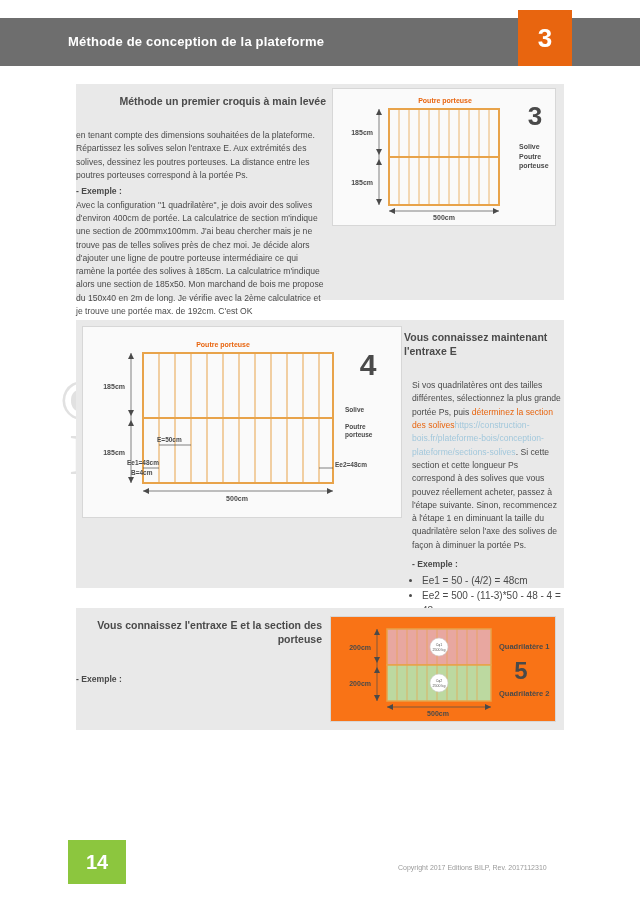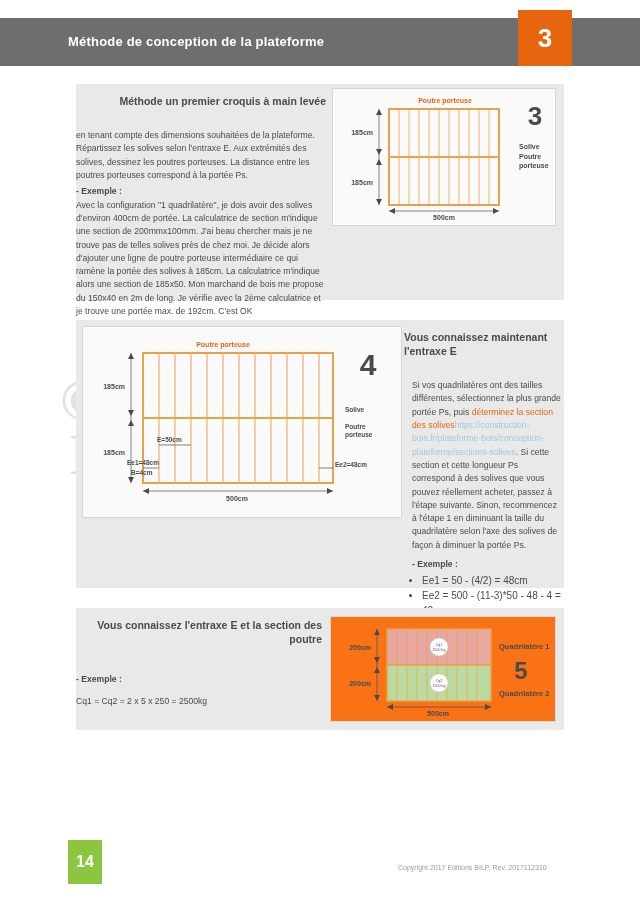--- a/index.html
+++ b/index.html
@@ -72,22 +72,22 @@
   
   #p3-title { position:absolute; left:86px; top:618px; width:236px; }
   #p3-text  { position:absolute; left:76px; top:652px; width:250px; }
   #fig3 {
     position:absolute; left:330px; top:616px; width:226px; height:106px;
     background:#f97316; border:1px solid #d7d7d7;
   }
 
   
   .footer-num {
-    position:absolute; left:68px; top:840px; width:34px; height:44px;
-    background:#8cc63e; color:#fff; font-size:16px; font-weight:bold;
+    position:absolute; left:68px; top:840px; width:58px; height:44px;
+    background:#8cc63e; color:#fff; font-size:20px; font-weight:bold;
     display:flex; align-items:center; justify-content:center;
   }
   .footer-copy {
     position:absolute; left:398px; top:864px;
     font-size:7px; color:#9a9a9a;
   }
 
   
   .watermark {
     position:absolute; left:60px; top:372px; width:480px;
@@ -229,24 +229,23 @@
   <span>Si vos quadrilatères ont des tailles différentes, sélectionnez la plus grande portée Ps, puis </span><span class="link">déterminez la section des solives</span><span class="link-faded">https://construction-bois.fr/plateforme-bois/conception-plateforme/sections-solives</span><span>. Si cette section et cette longueur Ps correspond à des solives que vous pouvez réellement acheter, passez à l'étape suivante. Sinon, recommencez à l'étape 1 en diminuant la taille du quadrilatère selon l'axe des solives de façon à diminuer la portée Ps.</span>
   <div style="font-weight:bold;margin-top:6px;">- Exemple :</div>
   <ul class="bul">
     <li>Ee1 = 50 - (4/2) = 48cm</li>
     <li>Ee2 = 500 - (11-3)*50 - 48 - 4 = 48cm</li>
   </ul>
 </div>
 
 <div class="panel" id="panel3"></div>
 
-<div class="sec-title" id="p3-title">Vous connaissez l'entraxe E et la section des poutre</div>
+<div class="sec-title" id="p3-title">Vous connaissez l'entraxe E et la section des porteuse</div>
 <div class="body-text" id="p3-text">
   <p style="font-weight:bold;margin-top:4px;">- Exemple :</p>
-  <p> Cq1 = Cq2 = 2 x 5 x 250 = 2500kg</p>
 </div>
 
 <div id="fig3">
   <svg width="226" height="106" viewBox="0 0 226 106">
     <rect x="56" y="12" width="104" height="36" fill="#e8a7a0" stroke="#e8a34a" stroke-width="1.5"></rect>
     <rect x="56" y="48" width="104" height="36" fill="#bcd9a0" stroke="#e8a34a" stroke-width="1.5"></rect>
     <g stroke="#e8a34a" stroke-width="0.7">
       <line x1="66" y1="12" x2="66" y2="84"></line>
         <line x1="76" y1="12" x2="76" y2="84"></line>
       <line x1="86" y1="12" x2="86" y2="84"></line>

